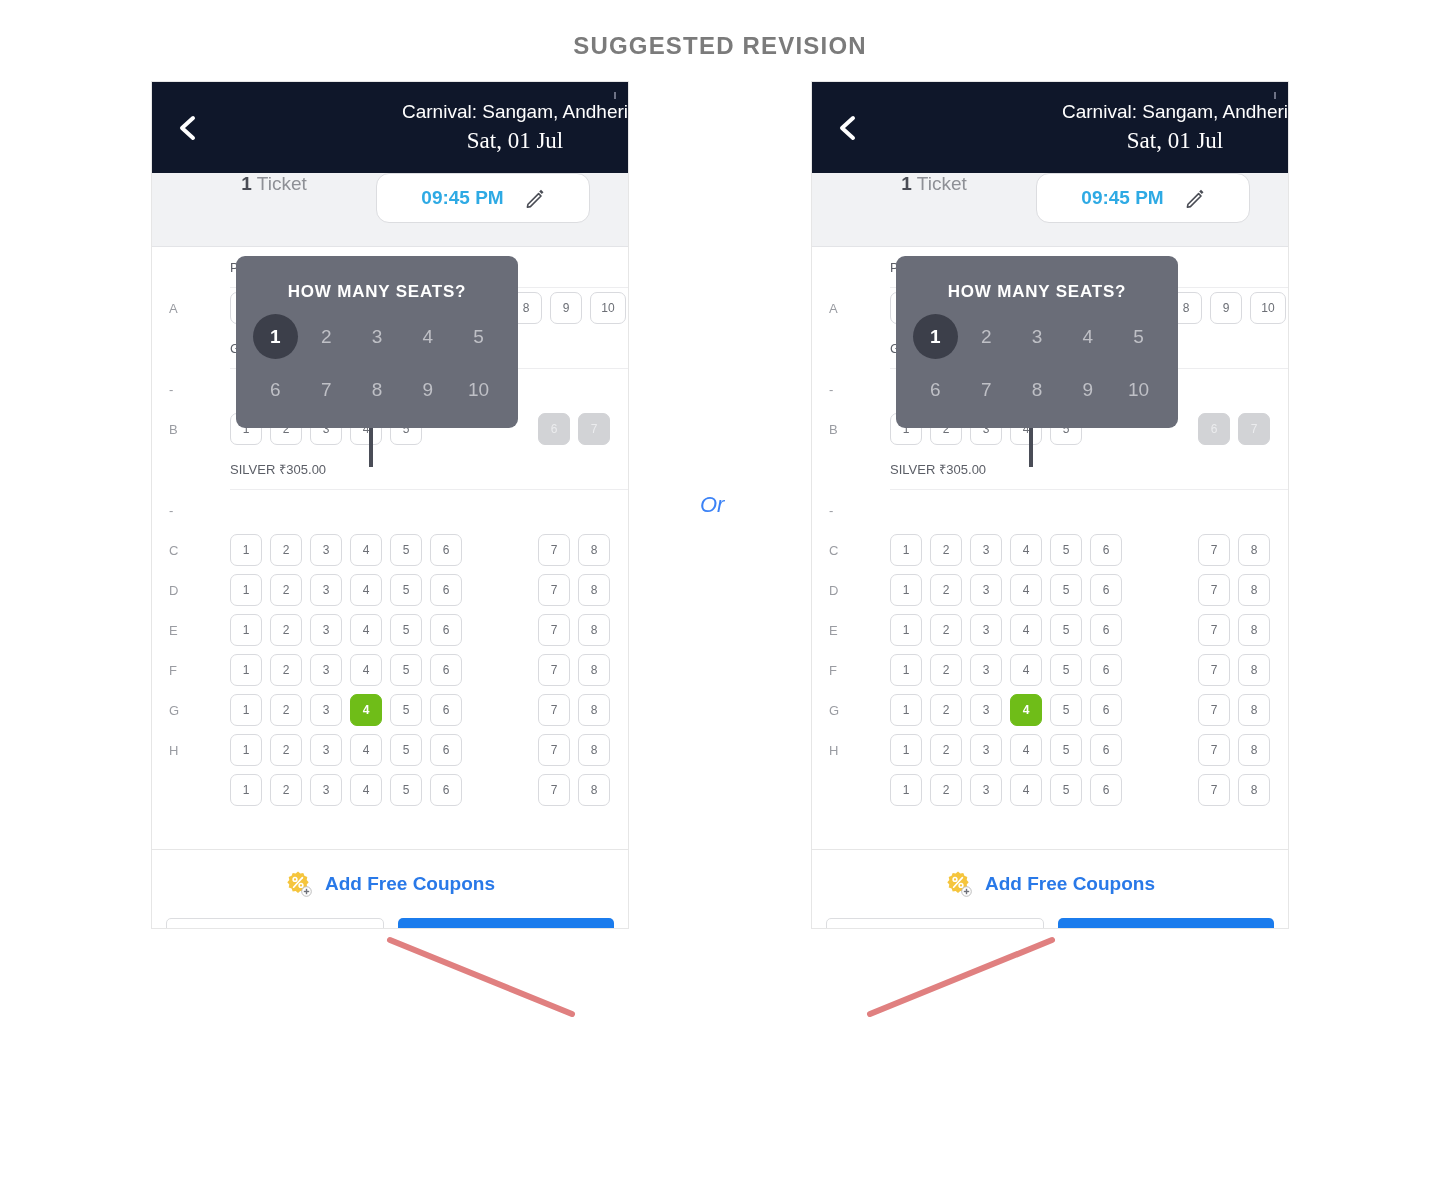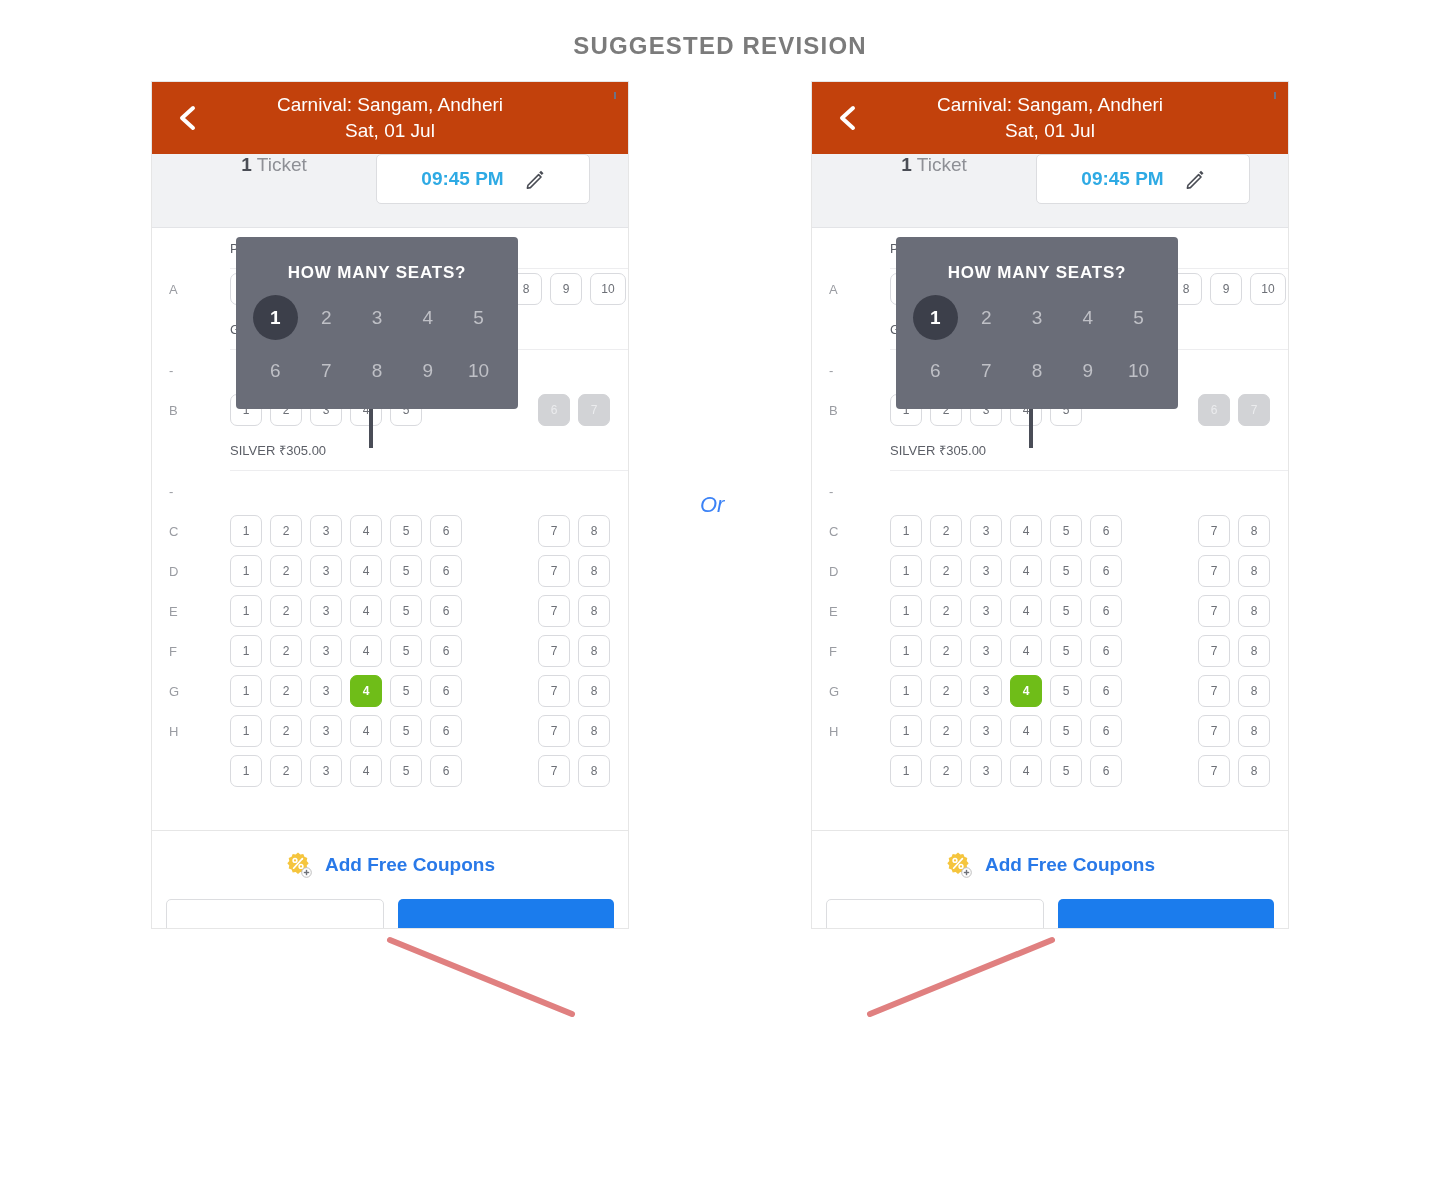--- a/index.html
+++ b/index.html
@@ -30,49 +30,49 @@
   .phone.left  { left: 151px; }
   .phone.right { left: 811px; }
 
   .statusbar-dot {
     position: absolute; top: 10px; right: 12px;
     width: 2px; height: 7px; background: #6d7285;
   }
 
   
   .appbar {
-    position: relative; height: 72px; background: #c2410c;
-    display: flex; align-items: center; justify-content: center;
+    position: relative; height: 91px; background: #0f172a;
+    display: flex; align-items: center; justify-content: flex-end;
   }
   .back-icon {
     position: absolute; left: 22px; top: 50%;
     transform: translateY(-50%);
     width: 26px; height: 26px;
     display: flex; align-items: center; justify-content: center;
   }
   .back-icon svg { display: block; }
   .appbar-titles { text-align: center; color: #ffffff; line-height: 1.38; }
   .appbar-title { font-size: 19px; }
-  .appbar-sub   { font-size: 19px; }
+  .appbar-sub   { font-size: 23px; font-family: Liberation Serif, serif; }
 
   
   .ticketbar {
     height: 74px; background: #f1f2f4;
     border-bottom: 1px solid #e3e4e7;
     display: flex; align-items: flex-start;
     padding: 0 38px;
   }
   .ticket-count {
     flex: 1; text-align: center; font-size: 19px; color: #8e9096;
     padding-right: 18px;
   }
   .ticket-count b { color: #4a4d55; font-weight: bold; }
   .time-pill {
     width: 214px; height: 50px; background: #ffffff;
-    border: 1px solid #dcdde0; border-radius: 5px;
+    border: 1px solid #dcdde0; border-radius: 13px;
     display: flex; align-items: center; justify-content: center;
     gap: 22px;
   }
   .time-val { font-size: 19px; font-weight: bold; color: #2eaae4; }
   .pencil-icon { width: 19px; height: 19px; }
 
   
   .seatmap { position: relative; height: 602px; background: #ffffff; overflow: hidden; }
   .cat-label {
     font-size: 13px; color: #5b5e66;
@@ -104,21 +104,21 @@
   
   .modal-pointer {
     position: absolute; width: 4px; background: #4a4d57;
     left: 217px; top: 178px; height: 42px;
   }
 
   
   .seat-modal {
     position: absolute; left: 84px; top: 9px;
     width: 282px; height: 172px;
-    background: #6a6d78; border-radius: 4px;
+    background: #6a6d78; border-radius: 9px;
     text-align: center; color: #ffffff;
   }
   .modal-title {
     font-size: 17px; font-weight: bold; letter-spacing: 0.8px;
     padding-top: 26px;
   }
   .modal-grid {
     display: grid; grid-template-columns: repeat(5, 1fr);
     row-gap: 8px; margin-top: 12px; padding: 0 14px;
   }

